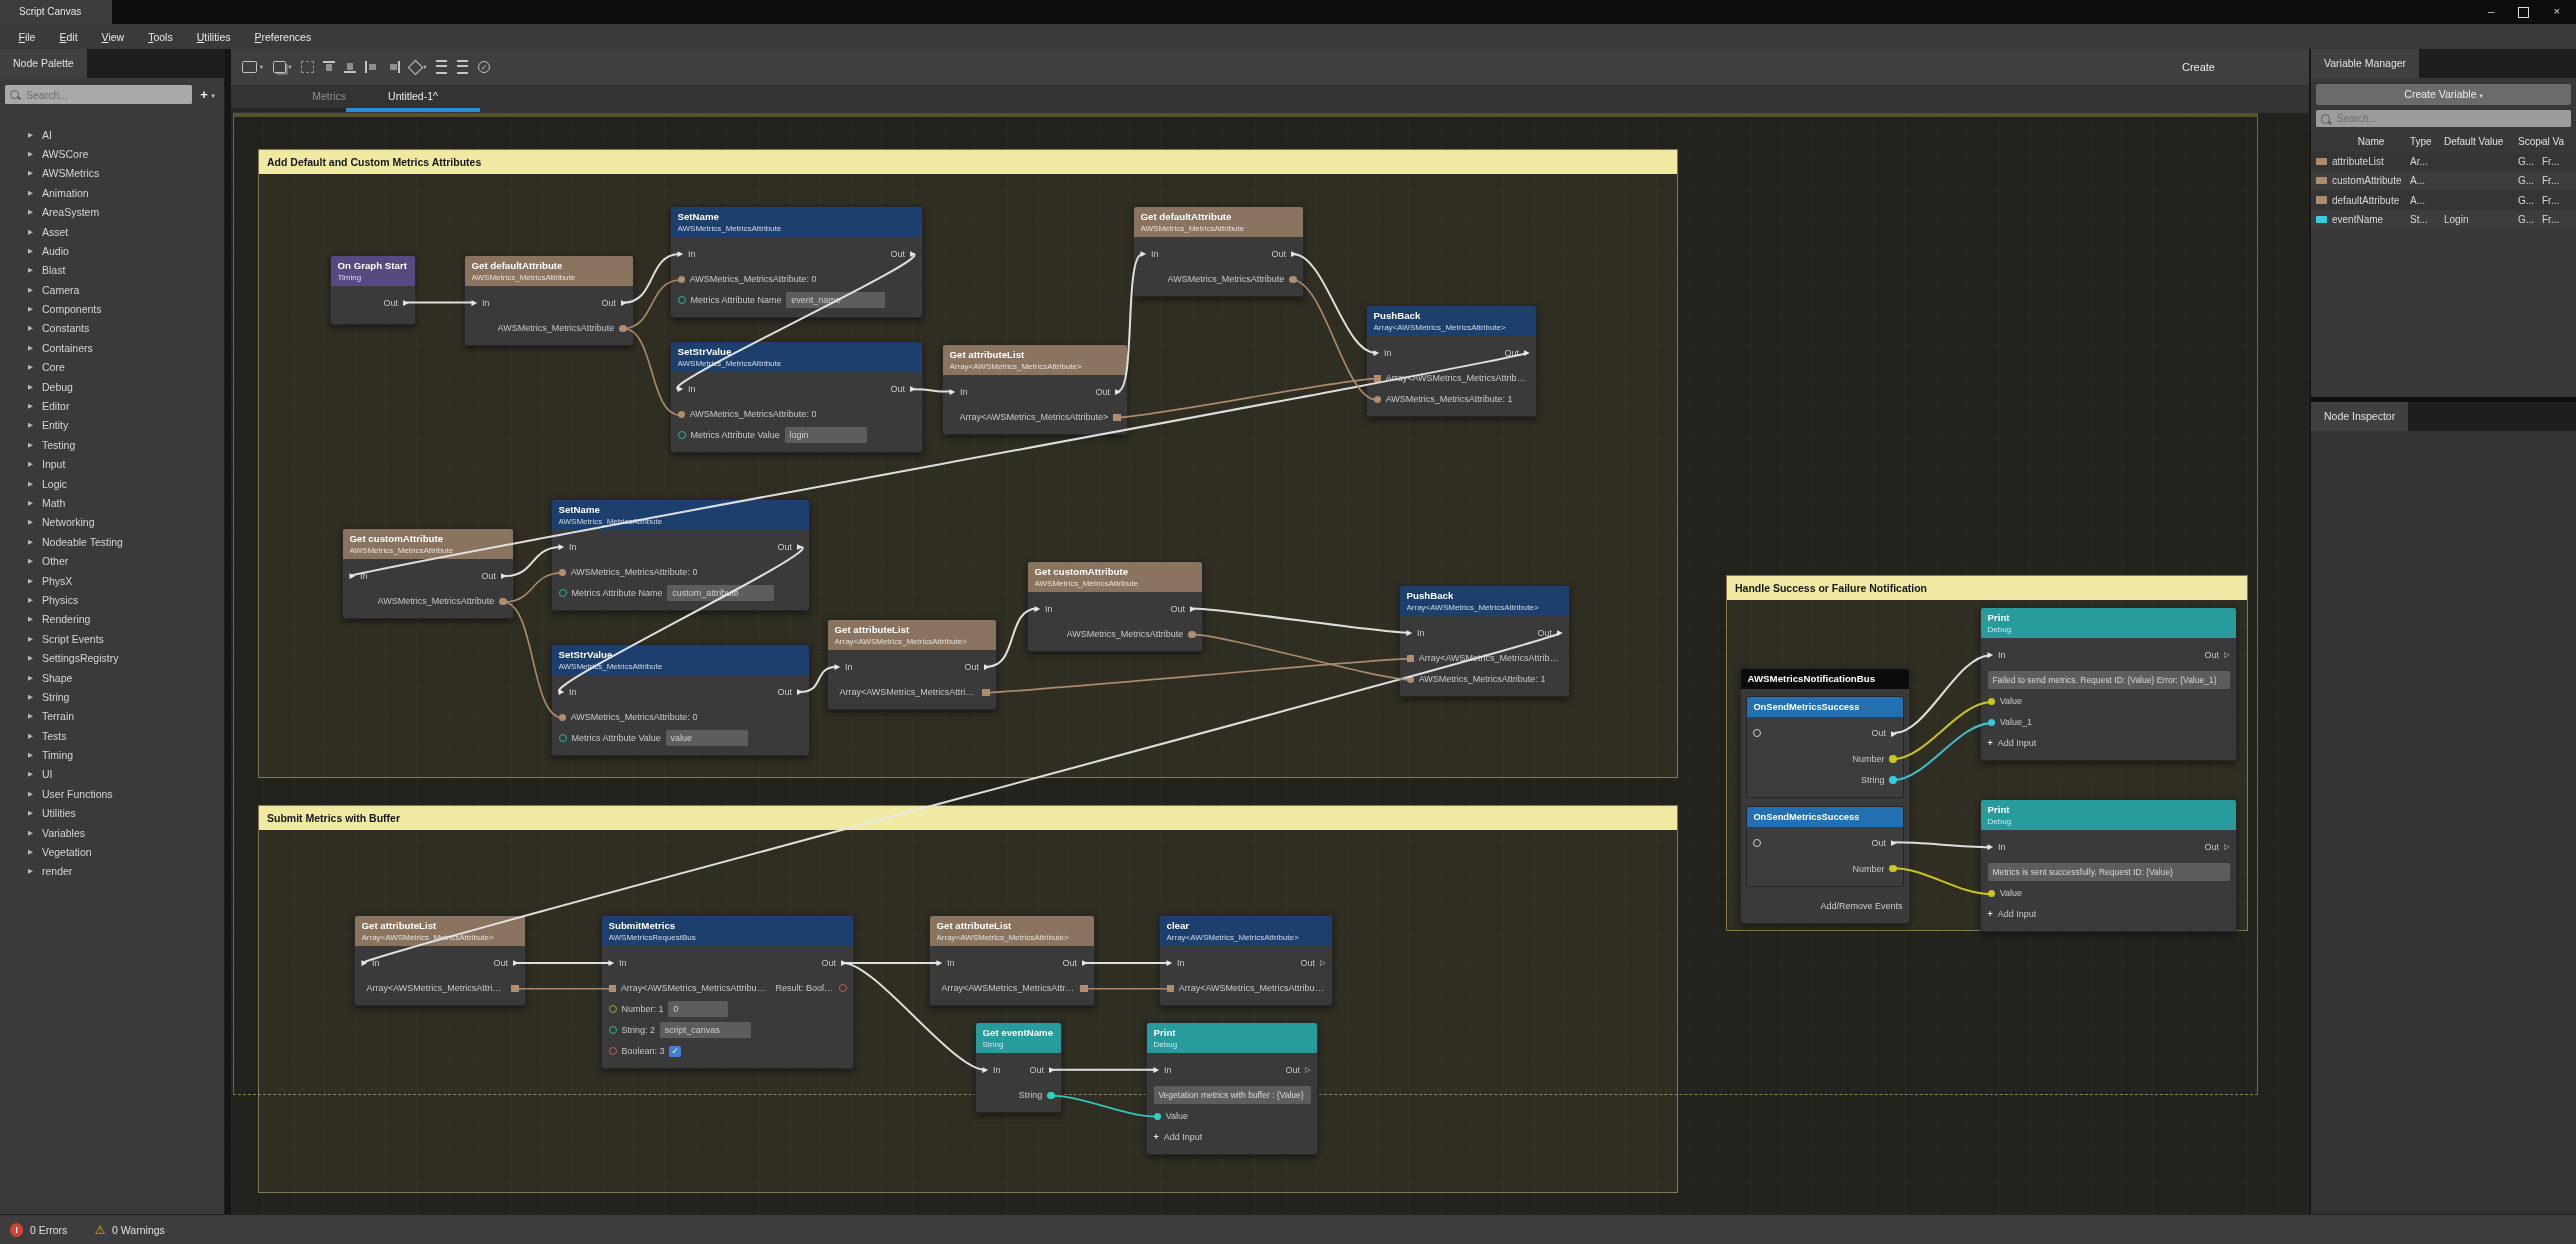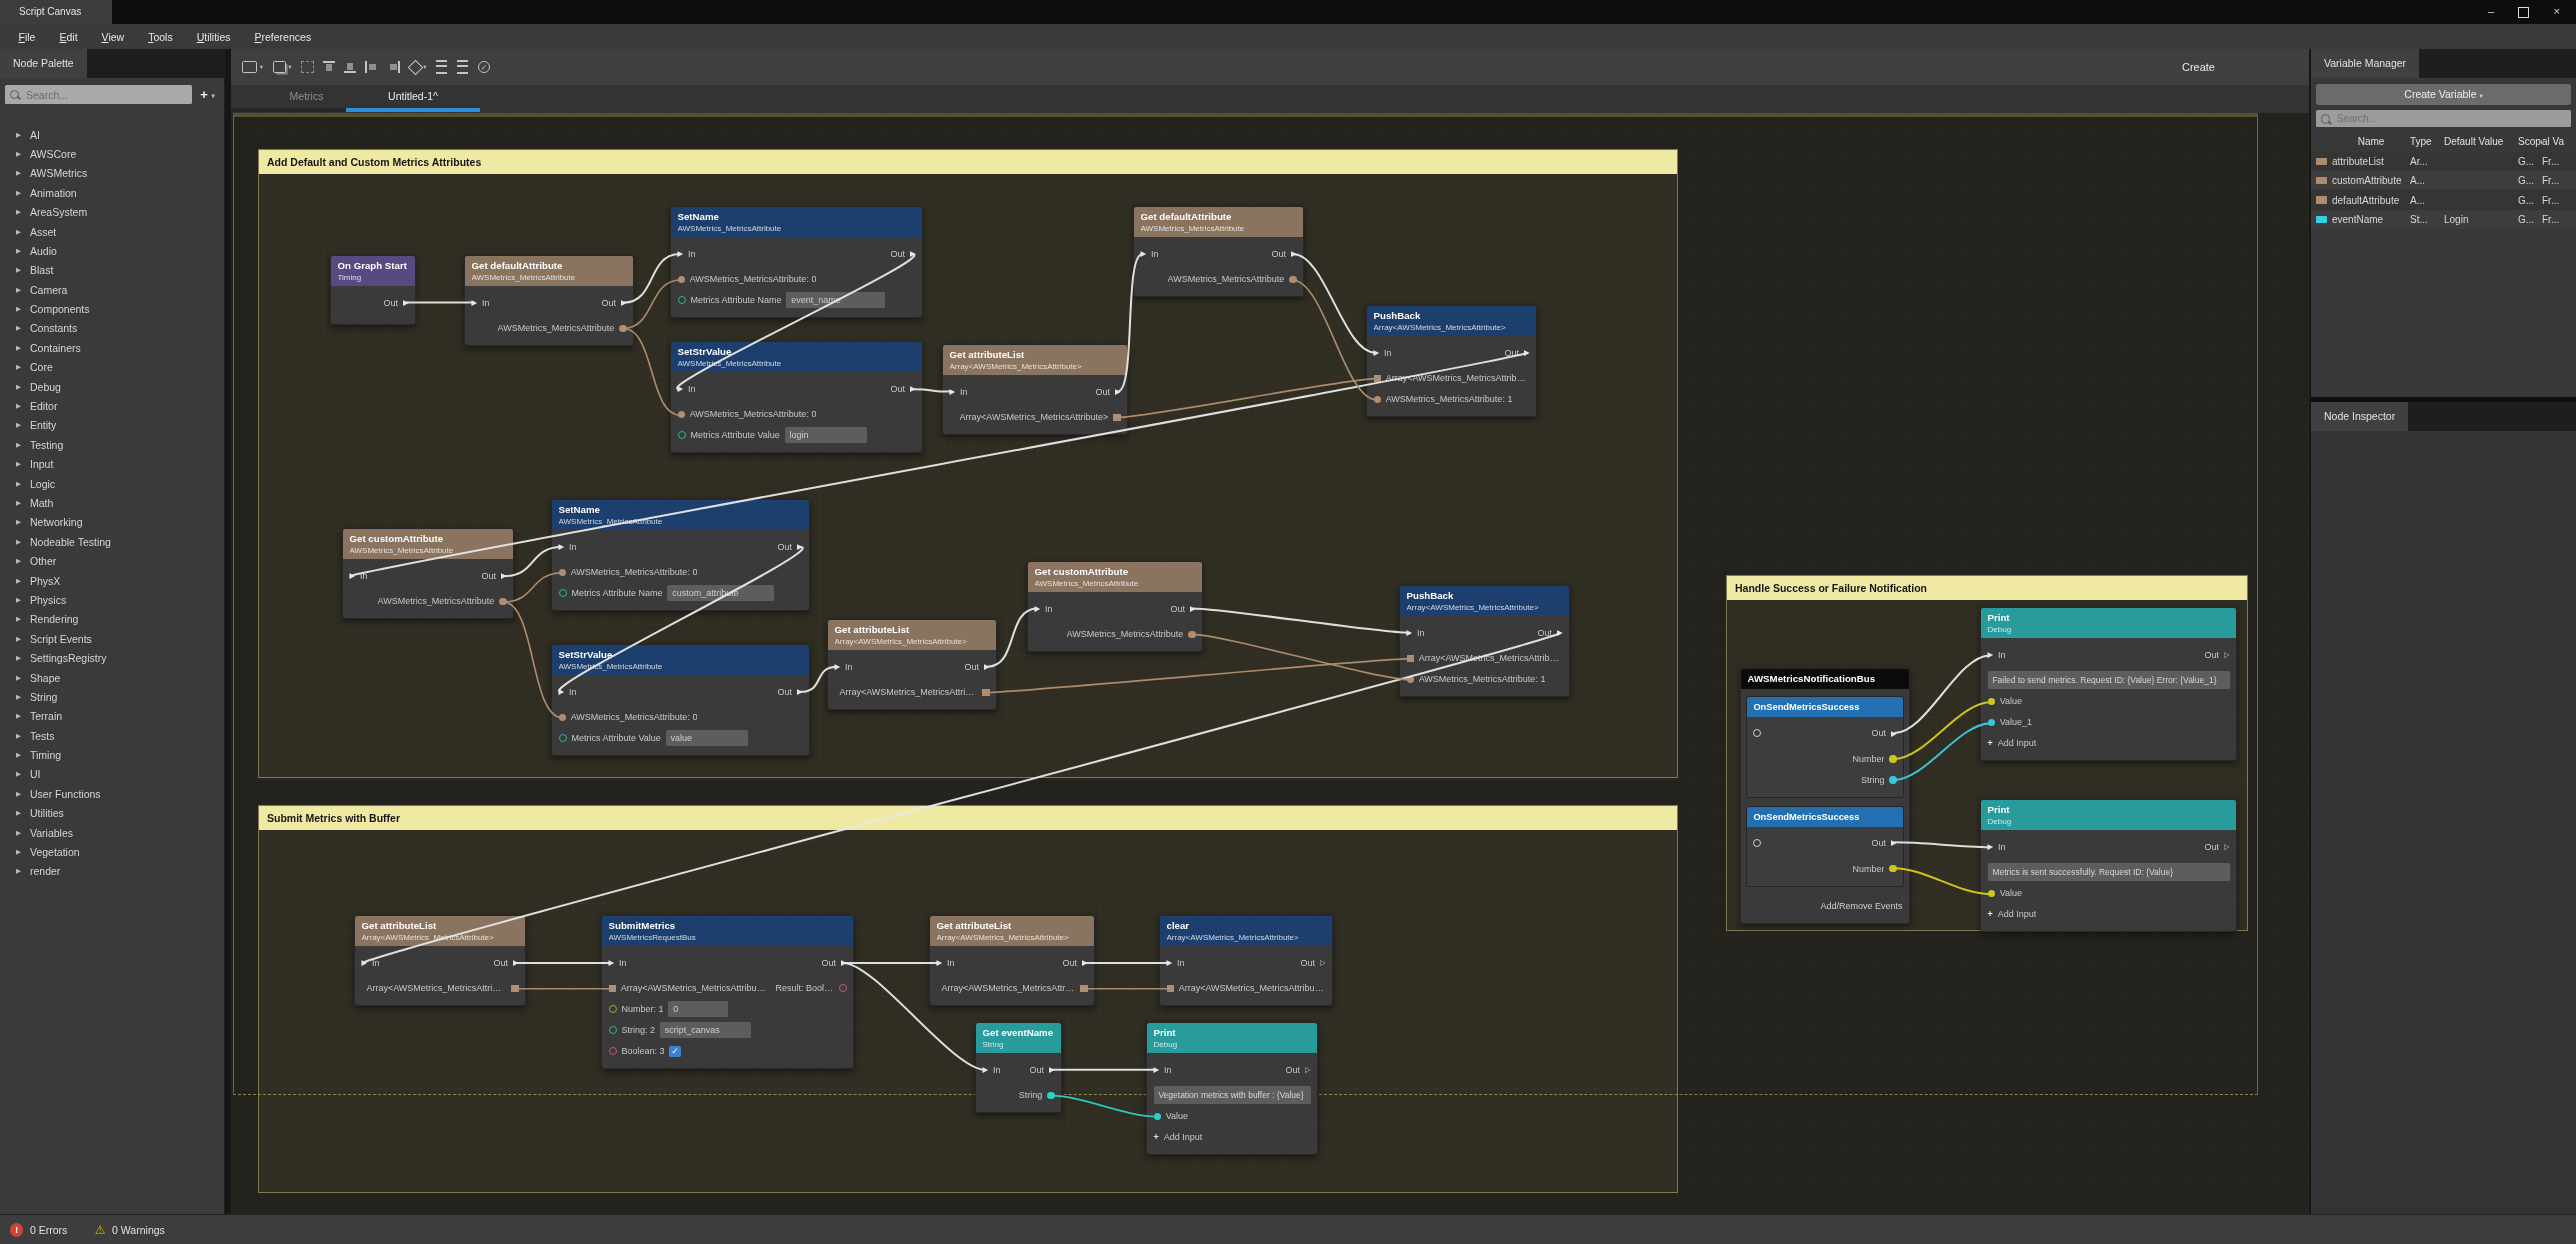--- a/index.html
+++ b/index.html
@@ -23,21 +23,21 @@
   .panel-tab{display:inline-block;height:29px;line-height:29px;padding:0 13px;background:#404040;font-size:10.5px;color:#e2e2e2}
   .search-row{display:flex;align-items:center;padding:7.3px 4.9px 0 4.9px;gap:4px}
   .searchbox{flex:1;height:18.6px;background:#a9a9a9;border:none;border-radius:1.6px;display:flex;align-items:center;padding:0 4.9px;gap:4.9px}
   .searchbox input{flex:1;background:transparent;border:none;outline:none;font-size:10.5px;color:#3c3c3c;font-family:"Liberation Sans",sans-serif}
   .searchbox input::placeholder{color:#6b6b6b}
   .mag{width:7.3px;height:7.3px;border:1.6px solid #5c5c5c;border-radius:50%;position:relative;flex:none}
   .mag::after{content:"";position:absolute;left:6.5px;top:6.5px;width:4px;height:1.6px;background:#5c5c5c;transform:rotate(45deg)}
   .add-btn{width:23px;text-align:center;color:#f0f0f0;font-size:13px;font-weight:bold}
   .add-btn .cr{font-size:6.5px;color:#bbb;vertical-align:middle}
   .palette-list{margin-top:21px}
-  .palette-item{height:19.4px;display:flex;align-items:center;gap:9px;padding-left:16px;font-size:10.5px;color:#d6d6d6}
+  .palette-item{height:19.4px;display:flex;align-items:center;gap:9px;padding-left:28px;font-size:10.5px;color:#d6d6d6}
   .tri{color:#b9b9b9;font-size:6.5px;flex:none}
   
   .canvas-wrap{position:absolute;left:231px;top:49px;width:2078px;height:1165px}
   .canvas-toolbar{height:36px;background:#3f3f3f;display:flex;align-items:center;padding-left:11.3px;gap:9.7px;position:relative}
   .tool-ic{display:flex;align-items:center;gap:2.4px}
   .create-btn{position:absolute;right:81px;top:0;height:36px;line-height:36px;font-size:11px;color:#ececec;padding:0 13px}
   .gtabstrip{height:27.5px;background:#333;position:relative;border-bottom:0.8px solid #4c4c4c}
   .gtab{position:absolute;top:0;height:23.5px;line-height:23.5px;font-size:10.5px;text-align:center}
   .gtab.inactive{color:#8f8f8f}.gtab.active{color:#ececec}
   .ustrip{position:absolute;top:23px;height:4px}
@@ -347,21 +347,21 @@
       </div>
       <div class="tool-ic">
         <span class="ic-list"></span>
       </div>
       <div class="tool-ic">
         <span class="ic-check">✓</span>
       </div>
       <div class="create-btn">Create</div>
   </div>
   <div class="gtabstrip" id="gtabstrip">
-      <div class="gtab inactive" style="left: 18px; width: 115px;">Metrics</div>
+      <div class="gtab inactive" style="left: 0px; width: 115px; text-align: right;">Metrics</div>
       <div class="ustrip" style="left: 0px; width: 115px; background: rgb(38, 38, 38);"></div>
       <div class="gtab active" style="left: 115px; width: 134px;">Untitled-1^</div>
       <div class="ustrip" style="left: 115px; width: 134px; background: rgb(43, 143, 216);"></div>
     </div>
   <div class="canvas" id="canvas">
     <div class="sel-rect"></div>
   <div class="group" style="left: 27px; top: 692px; width: 1420px; height: 388px;">
         <div class="group-hdr">Submit Metrics with Buffer</div>
       </div>
       <div class="group" style="left: 27px; top: 36px; width: 1420px; height: 629px;">

